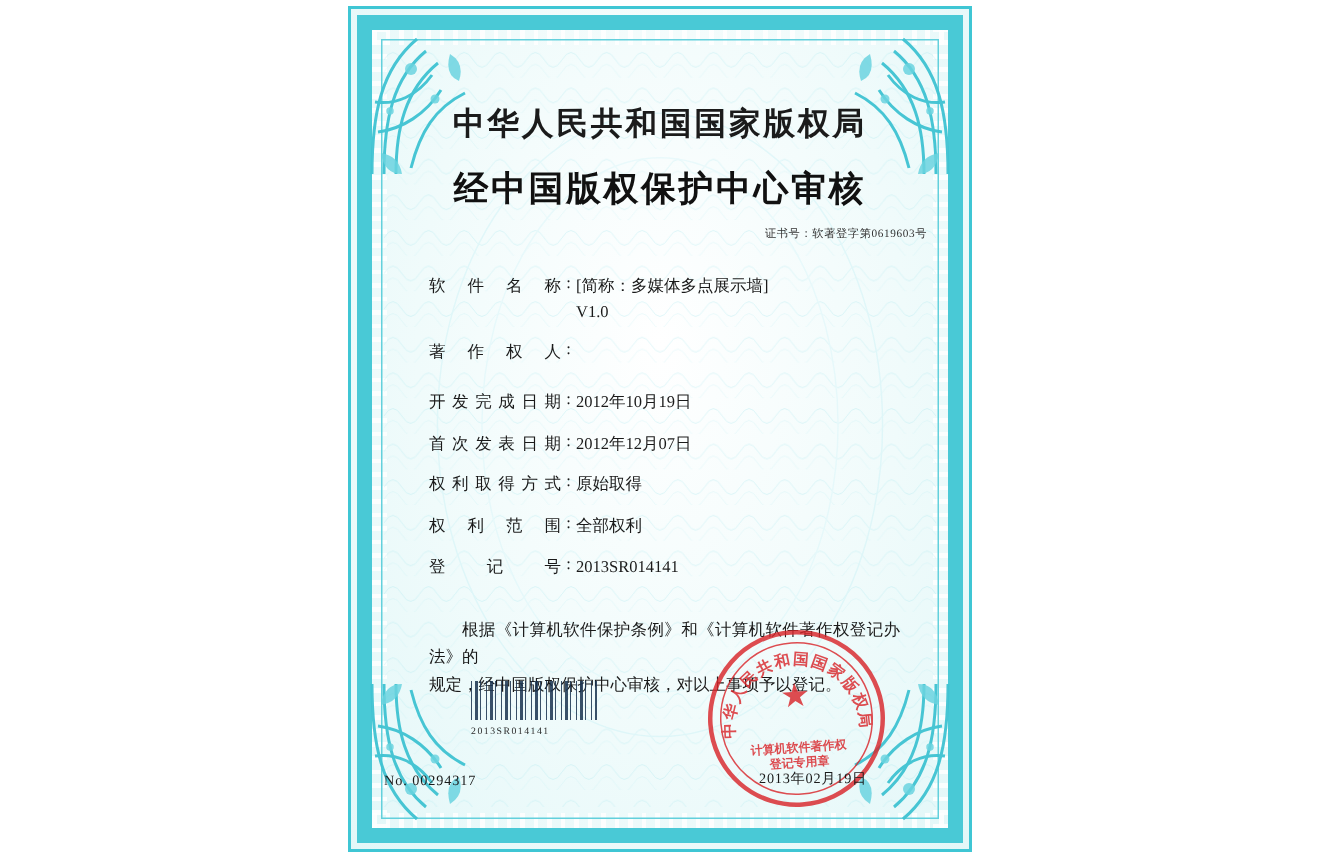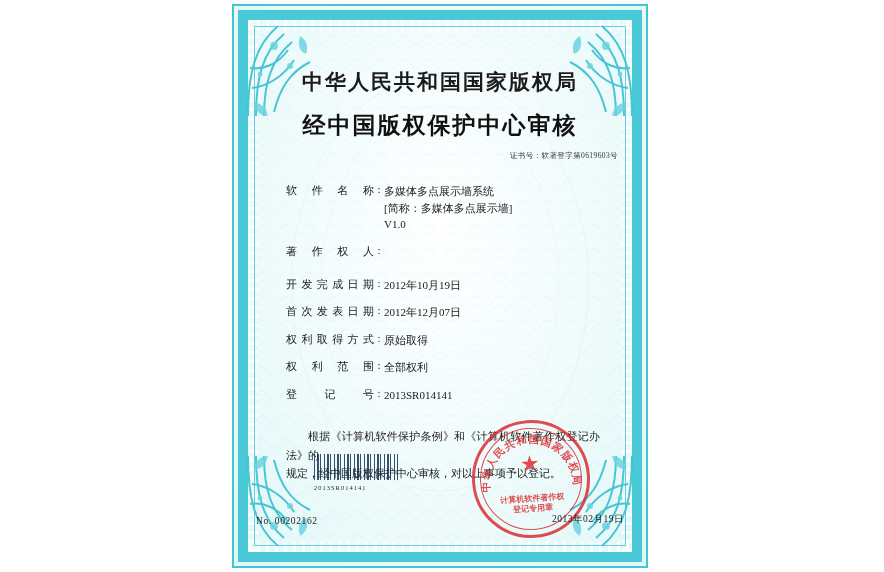--- a/index.html
+++ b/index.html
@@ -241,20 +241,21 @@
     justify-content: space-between;
     align-items: flex-end;
     font-size: 9.5px;
     color: #1a1a1a;
   }
   .footer .no {
     letter-spacing: .6px;
   }
   .footer .date {
     letter-spacing: .5px;
+    padding-right: 46px;
     text-align: center;
   }
 </style>
 </head>
 <body>
 
 <div class="page">
 
   <div class="certificate">
 
@@ -349,21 +350,20 @@
       <div class="title-main">中华人民共和国国家版权局</div>
       <div class="title-sub">经中国版权保护中心审核</div>
       <div class="cert-no">证书号：软著登字第0619603号</div>
 
       <div class="fields">
 
         <div class="field-row">
           <span class="field-label">软件名称</span>
           <span class="field-colon">:</span>
           <span class="field-value">
-            <span class="sub">多媒体多点展示墙系统</span>
             <span class="sub">[简称：多媒体多点展示墙]</span>
             <span class="sub">V1.0</span>
           </span>
         </div>
 
         <div class="gap-md"></div>
 
         <div class="field-row">
           <span class="field-label">著作权人</span>
           <span class="field-colon">:</span>
@@ -436,19 +436,19 @@
       </svg>
       <div class="center-text">
         <div>计算机软件著作权</div>
         <div>登记专用章</div>
       </div>
     </div>
 
     <div class="footer">
       <div class="no">
         <span>No.</span>
-        <span>00202162</span>
+        <span>00294317</span>
       </div>
       <div class="date">2013年02月19日</div>
     </div>
 
   </div>
 </div>
 
 </body></html>

